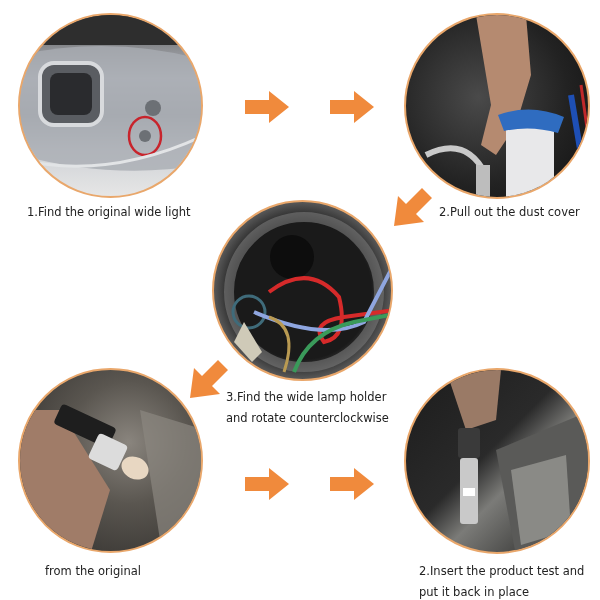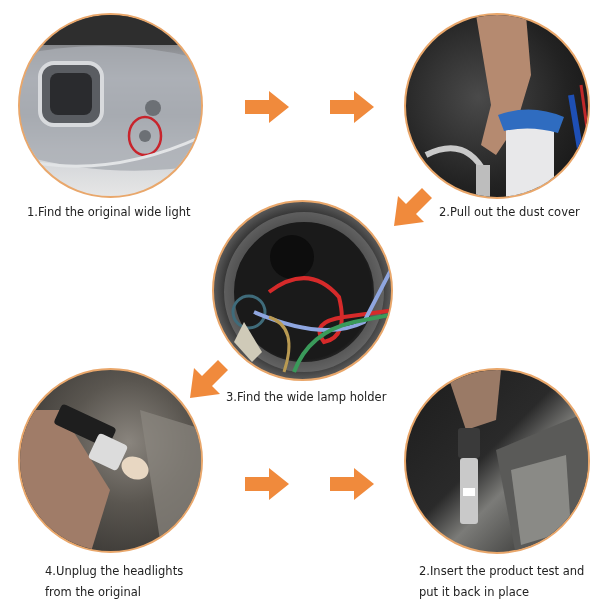--- a/index.html
+++ b/index.html
@@ -66,37 +66,37 @@
     <circle cx="35" cy="110" r="16" fill="none" stroke="#3f6b7a" stroke-width="3"></circle>
     <path d="M30 120 L48 150 L38 160 L20 140 Z" fill="#cfcab8"></path>
     <path d="M55 90 Q95 60 125 95 Q135 135 110 140 Q95 120 130 115 L181 108" stroke="#d62a2a" stroke-width="4" fill="none"></path>
     <path d="M40 110 Q110 140 150 120 L181 60" stroke="#8fa6e0" stroke-width="4" fill="none"></path>
     <path d="M80 170 Q95 130 140 120 L181 112" stroke="#3a9a5a" stroke-width="4" fill="none"></path>
     <path d="M70 170 Q85 125 55 115" stroke="#b99a52" stroke-width="3" fill="none"></path>
   </svg>
 </div>
 <div class="caption" style="left:226px; top:387px;">
   <div>3.Find the wide lamp holder</div>
+  <div>and rotate counterclockwise</div>
 </div>
 
 <svg class="arrow" style="left:190px; top:360px;" width="38" height="38" viewBox="0 0 38 38">
   <polygon points="38,10 28,0 12,16 4,8 0,38 30,34 22,26" fill="#f08a3c"></polygon>
 </svg>
 
 <div id="p4" class="step-photo">
   <svg width="185" height="185" viewBox="0 0 185 185">
     <path d="M0 40 L40 40 L90 120 L70 185 L0 185 Z" fill="#a07c68"></path>
     <rect x="35" y="45" width="60" height="22" rx="4" transform="rotate(25 65 56)" fill="#1e1e1e"></rect>
     <rect x="72" y="68" width="32" height="28" rx="4" transform="rotate(25 88 82)" fill="#dcdcdc"></rect>
     <ellipse cx="115" cy="98" rx="14" ry="11" transform="rotate(25 115 98)" fill="#e8d7c2"></ellipse>
     <path d="M120 40 L185 60 L185 150 L140 170 Z" fill="#8c8880" opacity="0.7"></path>
   </svg>
 </div>
 <div class="caption" style="left:45px; top:561px;">
-  <div>4.Unplug the headlights</div>
   <div>from the original</div>
 </div>
 
 <svg class="arrow" style="left:245px; top:468px;" width="44" height="32" viewBox="0 0 44 32">
   <polygon points="0,9 24,9 24,0 44,16 24,32 24,23 0,23" fill="#f08a3c"></polygon>
 </svg>
 <svg class="arrow" style="left:330px; top:468px;" width="44" height="32" viewBox="0 0 44 32">
   <polygon points="0,9 24,9 24,0 44,16 24,32 24,23 0,23" fill="#f08a3c"></polygon>
 </svg>
 

